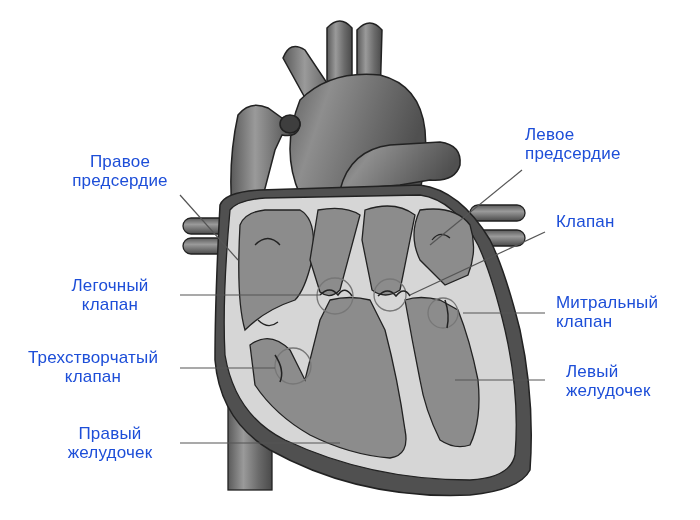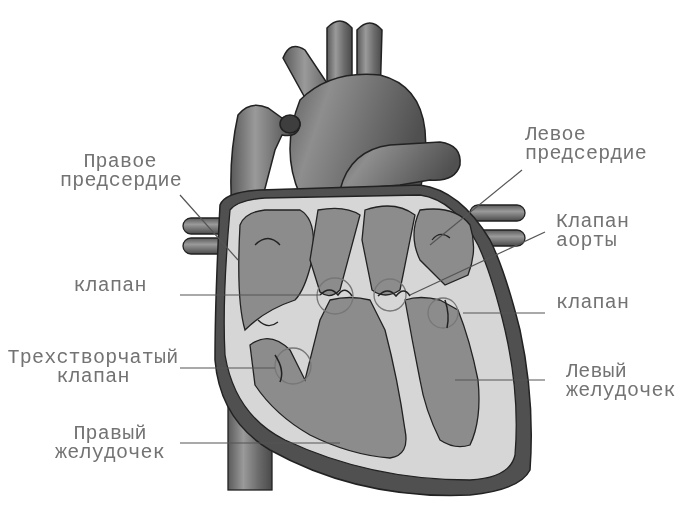--- a/index.html
+++ b/index.html
@@ -1,21 +1,21 @@
 <!DOCTYPE html>
 <html><head>
 <meta charset="utf-8">
 <style>
   html, body { margin:0; padding:0; background:#ffffff; }
   body { width:700px; height:520px; position:relative; overflow:hidden;
          font-family:"DejaVu Serif", "Liberation Serif", serif; }
   .stage { position:absolute; left:0; top:0; width:700px; height:520px; }
   svg.heart { position:absolute; left:0; top:0; }
-  .label { position:absolute; font-size:20px; line-height:19px; color:#737373;
-           font-family:Liberation Mono, monospace; letter-spacing:0.2px; }
+  .label { position:absolute; font-size:17px; line-height:19px; color:#1d4ed8;
+           font-family:Liberation Sans, sans-serif; letter-spacing:0.2px; }
   .label.left { text-align:center; }
   .label.right { text-align:left; }
   .label span { display:block; }
 </style>
 </head>
 <body>
 
 <div class="stage">
 
   <svg class="heart" width="700" height="520" viewBox="0 0 700 520">
@@ -107,40 +107,41 @@
       <line x1="545" y1="313" x2="463" y2="313"></line>
       <line x1="545" y1="380" x2="455" y2="380"></line>
     </g>
   </svg>
 
   <div class="label left" style="left:60px; top:152px; width:120px;">
     <span>Правое</span>
     <span>предсердие</span>
   </div>
   <div class="label left" style="left:40px; top:276px; width:140px;">
+    <span>Легочный</span>
     <span>клапан</span>
   </div>
   <div class="label left" style="left:4px; top:348px; width:178px;">
     <span>Трехстворчатый</span>
     <span>клапан</span>
   </div>
   <div class="label left" style="left:40px; top:424px; width:140px;">
     <span>Правый</span>
     <span>желудочек</span>
   </div>
 
   <div class="label right" style="left:525px; top:125px; width:160px;">
     <span>Левое</span>
     <span>предсердие</span>
   </div>
   <div class="label right" style="left:556px; top:212px; width:140px;">
     <span>Клапан</span>
-    <span>аорты</span>
   </div>
   <div class="label right" style="left:556px; top:293px; width:144px;">
+    <span>Митральный</span>
     <span>клапан</span>
   </div>
   <div class="label right" style="left:566px; top:362px; width:140px;">
     <span>Левый</span>
     <span>желудочек</span>
   </div>
 
 </div>
 
 </body></html>

